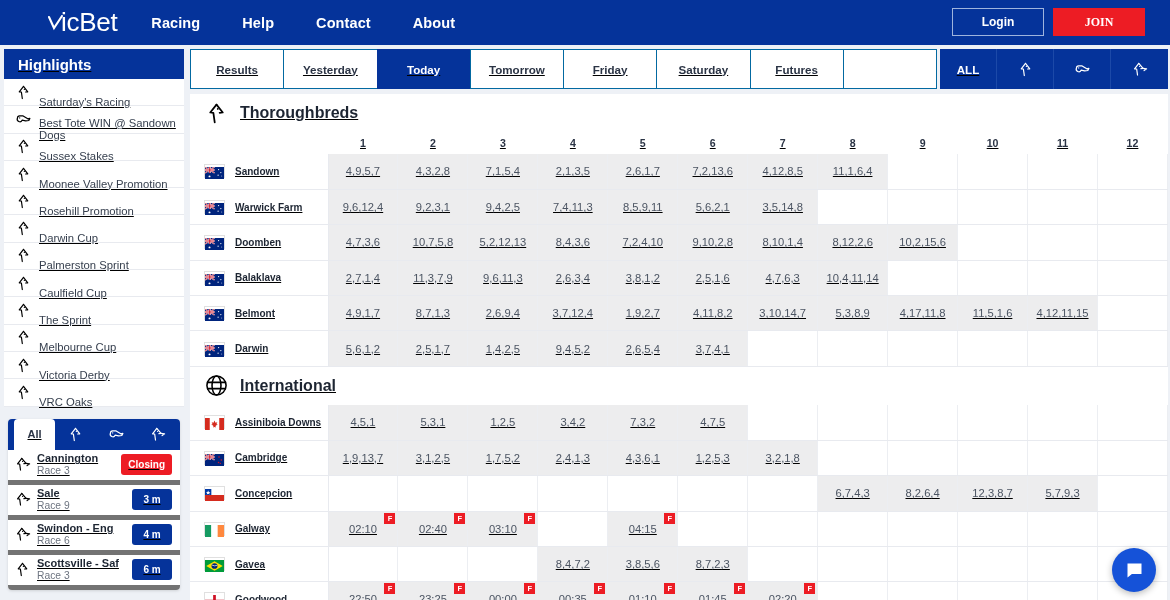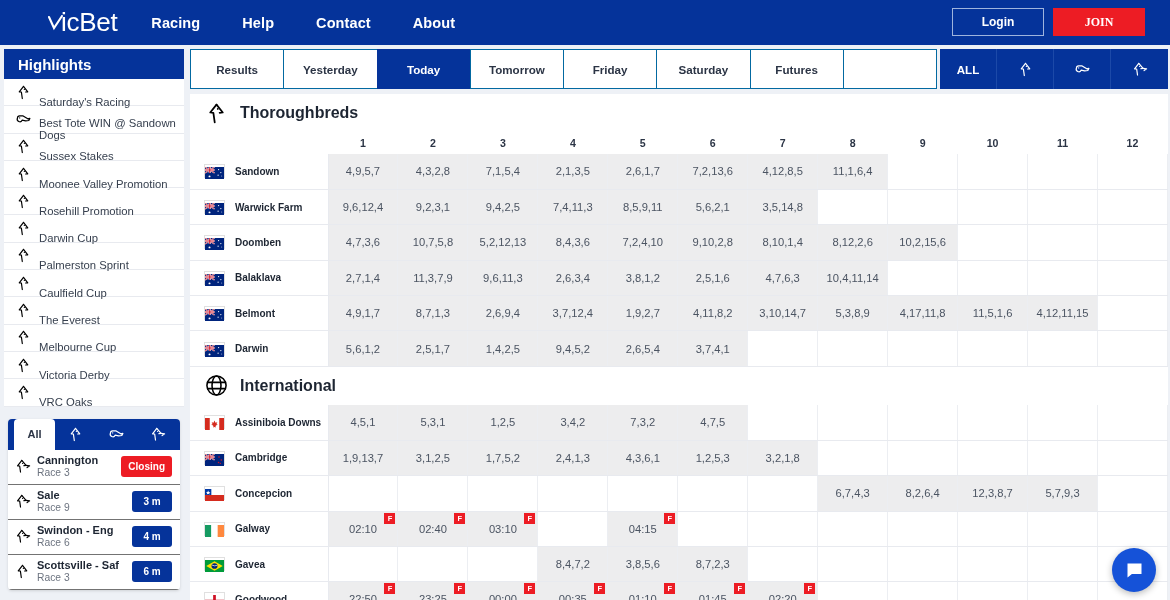--- a/index.html
+++ b/index.html
@@ -43,21 +43,21 @@
   }
   .btn-join {
     width: 92px; height: 28px; border: none;
     background: #ed1c24; color: #ffffff;
     font-size: 12px; font-weight: bold;
     font-family: Liberation Serif, serif;
     cursor: pointer;
   }
 
   
-  .body { display: flex; height: 555px; }
+  .body { display: flex; height: 555px; text-decoration: underline; }
 
   
   .sidebar { width: 188px; flex: 0 0 188px; padding: 4px 2px 0 2px; }
   .hl-title {
     background: #05339a; color: #fff;
     height: 30px; display: flex; align-items: center;
     padding-left: 14px; font-size: 15px; font-weight: bold;
     margin: 0 2px;
   }
   .hl-list { background: #fff; margin: 0 2px; }
@@ -81,21 +81,21 @@
     width: 41px; display: flex; align-items: center; justify-content: center;
     color: #fff; font-size: 11px; cursor: pointer;
   }
   .ntj-tab.active {
     background: #fff; color: #2b3445;
     border-radius: 4px 4px 0 0; font-weight: bold;
   }
   .ntj-tab .icon-sm { width: 19px; height: 19px; }
   .ntj-row {
     display: flex; align-items: center; height: 35px;
-    border-bottom: 1px solid #737373; padding: 0 8px 0 6px; gap: 6px;
+    border-bottom: 5px solid #737373; padding: 0 8px 0 6px; gap: 6px;
     cursor: pointer;
   }
   .ntj-row .meta { flex: 1; line-height: 1.15; }
   .ntj-row .nm { font-size: 11px; font-weight: bold; color: #1d2532; }
   .ntj-row .rc { font-size: 10.3px; color: #6d7480; }
   .pill {
     min-width: 40px; height: 21px; border-radius: 3px;
     display: flex; align-items: center; justify-content: center;
     font-size: 10px; font-weight: bold; color: #fff; padding: 0 7px;
   }
@@ -256,21 +256,21 @@
               <circle cx="13.2" cy="7.6" r=".85" fill="currentColor" stroke="none"></circle>
             </svg></span>
      <span class="lbl">Caulfield Cup</span>
    </div>
         <div class="hl-item">
      <span class="icon-sm"><svg viewBox="0 0 24 24" width="100%" height="100%" fill="none" stroke="currentColor" stroke-width="1.7" stroke-linecap="round" stroke-linejoin="round">
               <path d="M12 3.5 L6 11 l3 .3 l1.3 9.2"></path>
               <path d="M12 3.5 L18 11 l-3 .3"></path>
               <circle cx="13.2" cy="7.6" r=".85" fill="currentColor" stroke="none"></circle>
             </svg></span>
-     <span class="lbl">The Everest</span>
+     <span class="lbl">The Sprint</span>
    </div>
         <div class="hl-item">
      <span class="icon-sm"><svg viewBox="0 0 24 24" width="100%" height="100%" fill="none" stroke="currentColor" stroke-width="1.7" stroke-linecap="round" stroke-linejoin="round">
               <path d="M12 3.5 L6 11 l3 .3 l1.3 9.2"></path>
               <path d="M12 3.5 L18 11 l-3 .3"></path>
               <circle cx="13.2" cy="7.6" r=".85" fill="currentColor" stroke="none"></circle>
             </svg></span>
      <span class="lbl">Melbourne Cup</span>
    </div>
         <div class="hl-item">

